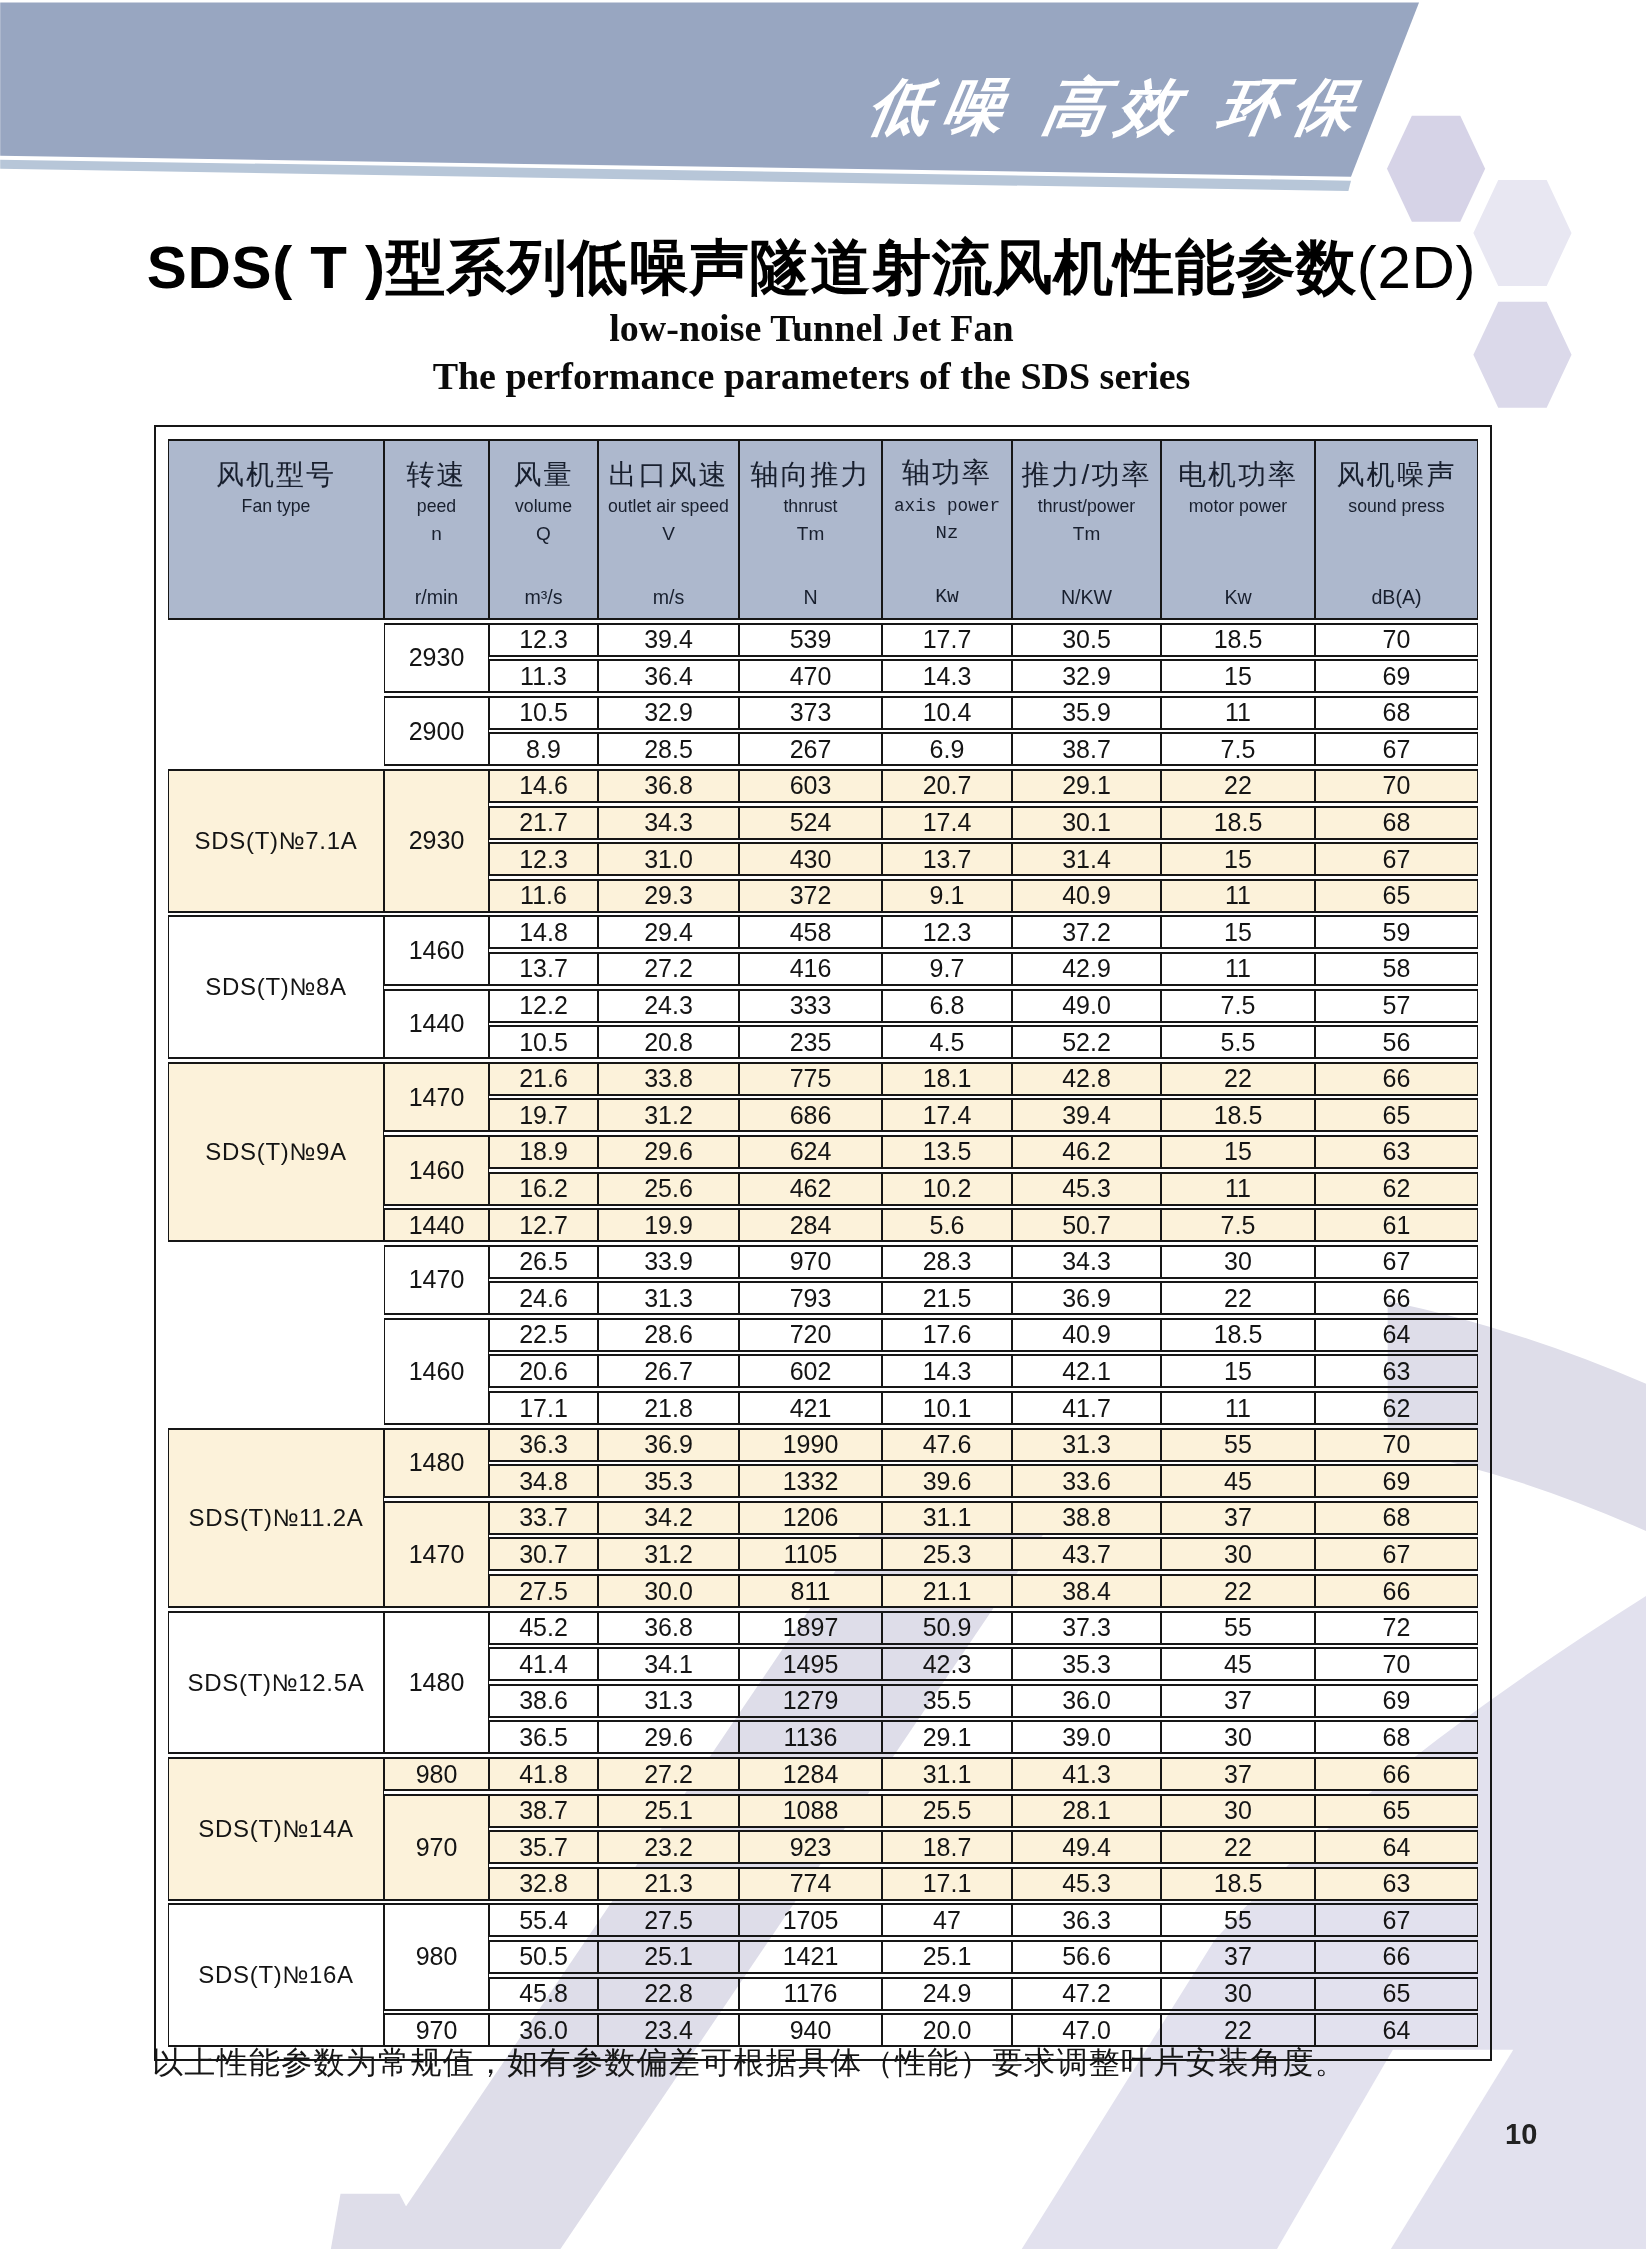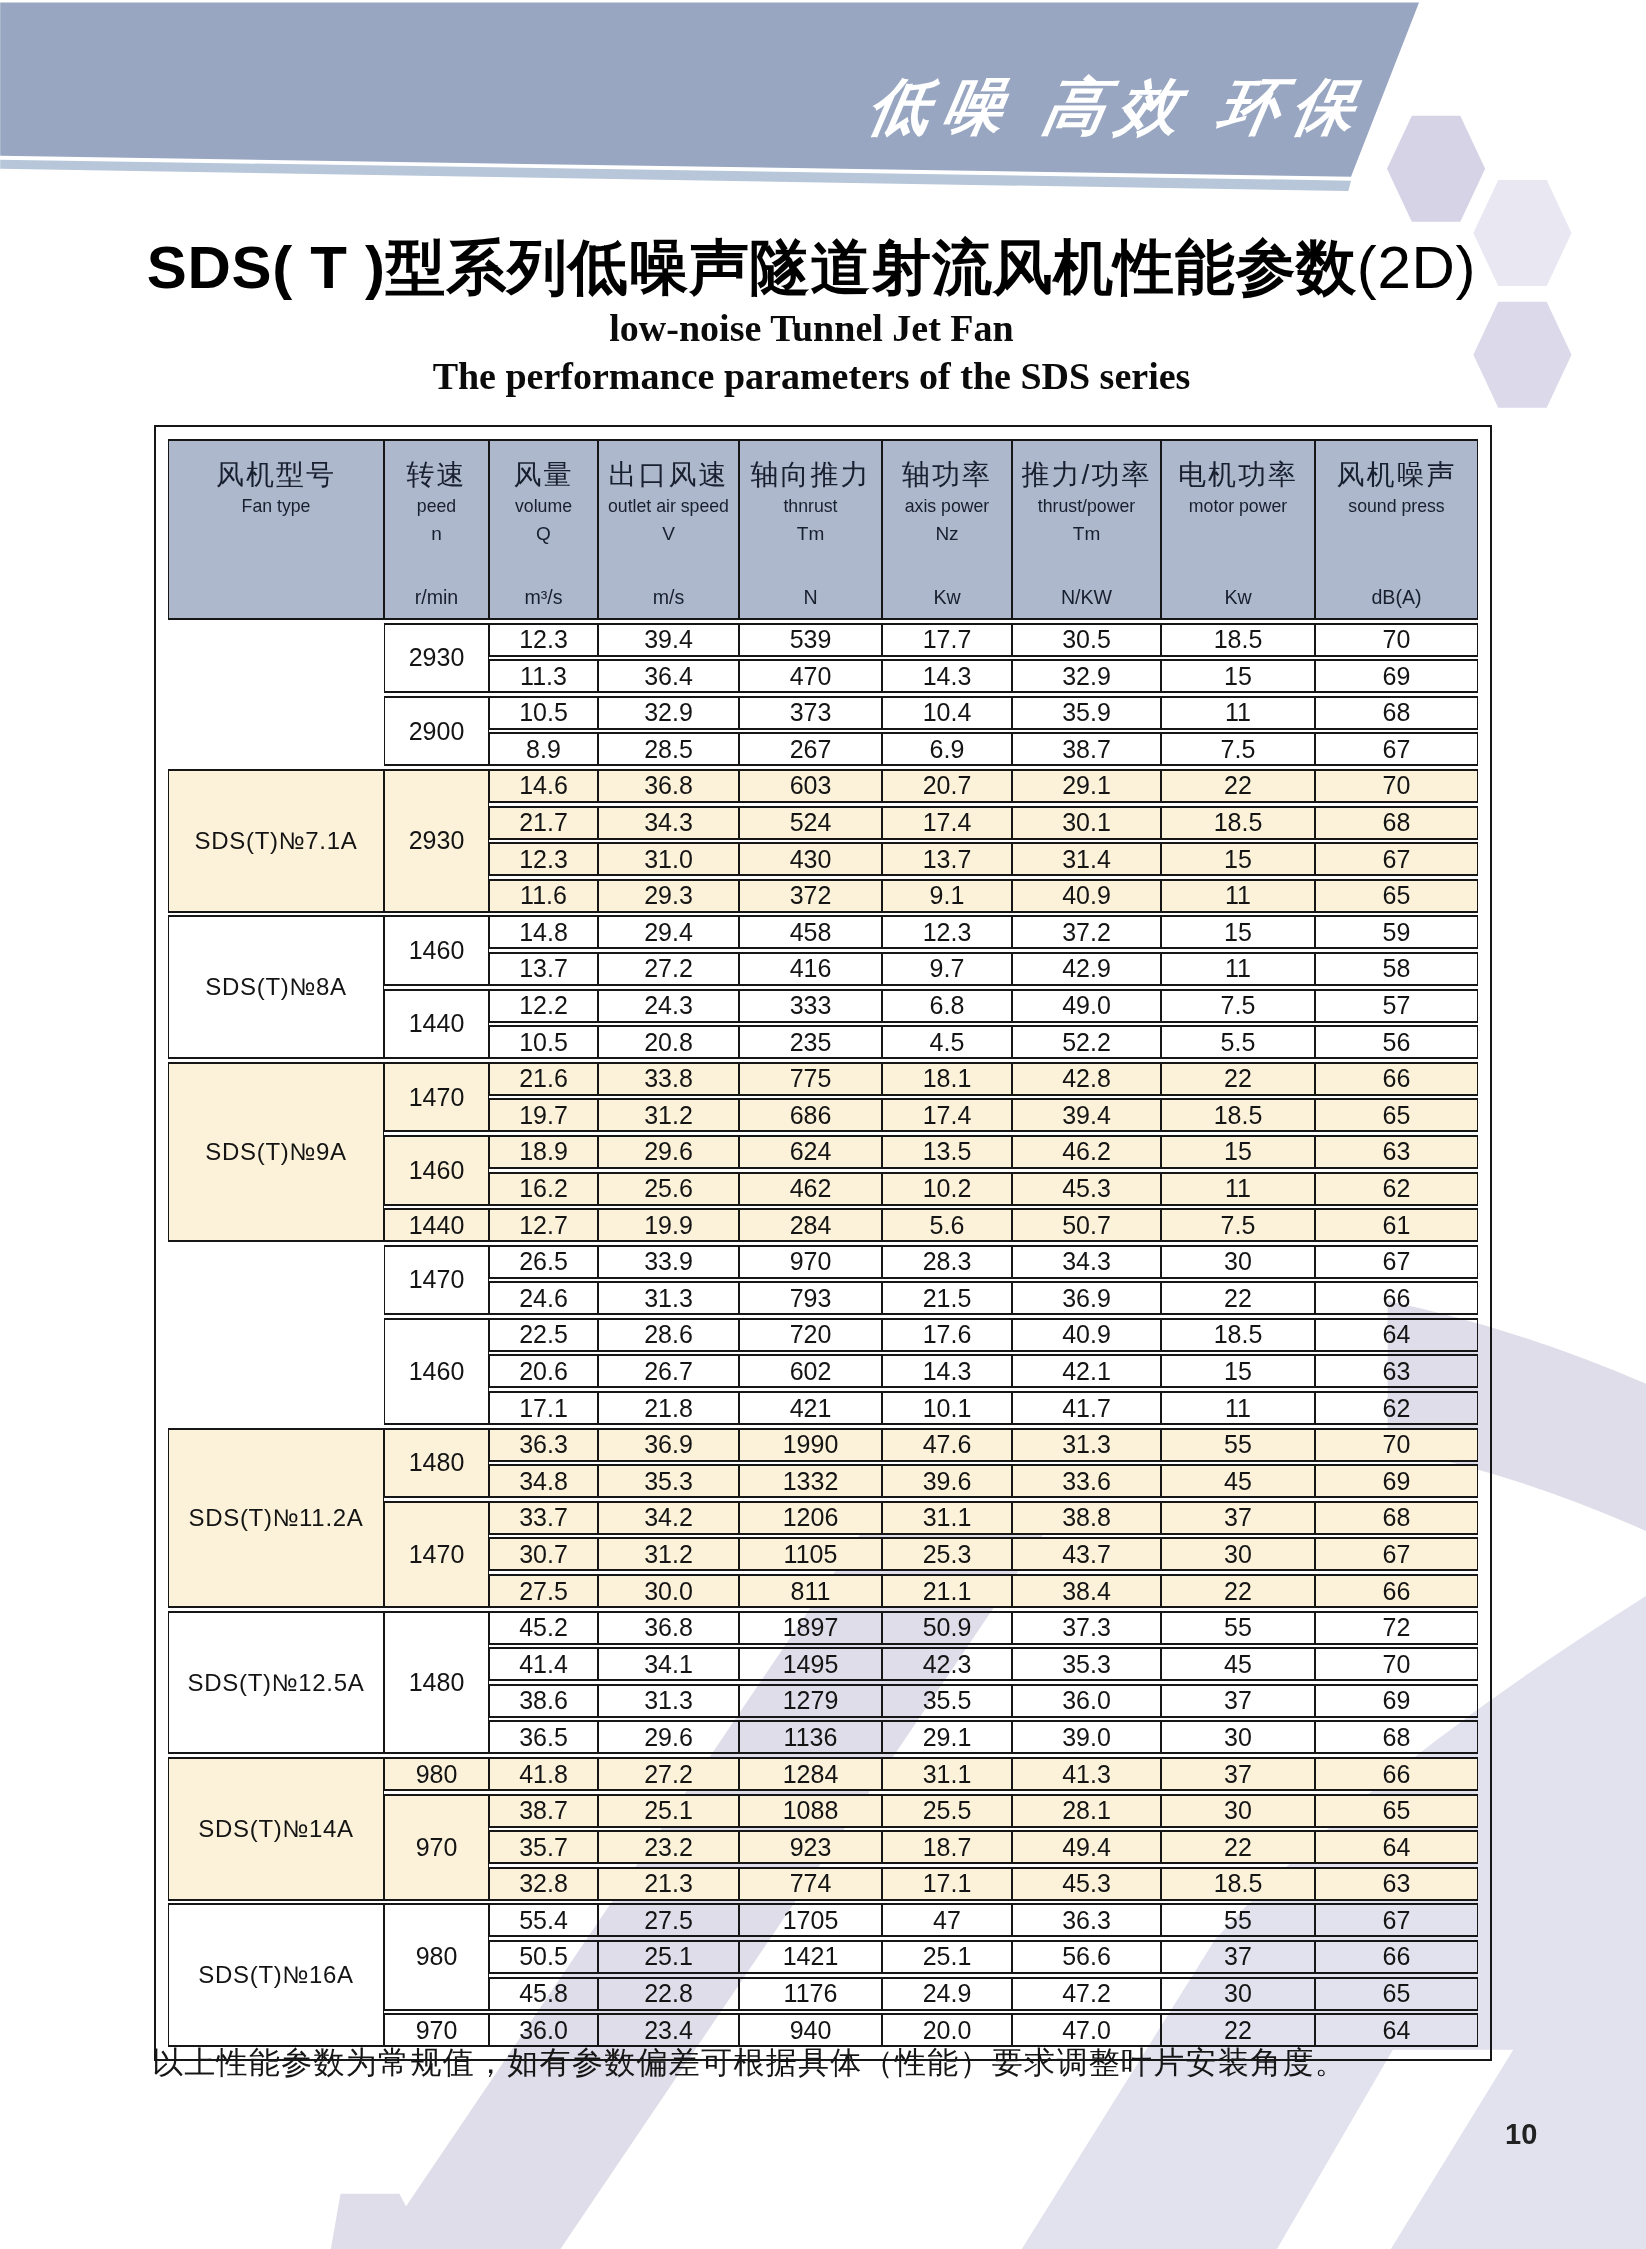--- a/index.html
+++ b/index.html
@@ -132,21 +132,21 @@
         <div class="hen">outlet air speed</div>
         <div class="hsym">V</div>
         <div class="hunit">m/s</div>
       </div>
       <div class="cell hc" style="grid-area: 1 / 5;">
         <div class="hcn">轴向推力</div>
         <div class="hen">thnrust</div>
         <div class="hsym">Tm</div>
         <div class="hunit">N</div>
       </div>
-      <div class="cell hc" style="grid-area: 1 / 6;">
+      <div class="cell hc" style="grid-area: 1 / 6; font-family: Liberation Mono, monospace;">
         <div class="hcn">轴功率</div>
         <div class="hen">axis power</div>
         <div class="hsym">Nz</div>
         <div class="hunit">Kw</div>
       </div>
       <div class="cell hc" style="grid-area: 1 / 7;">
         <div class="hcn">推力/功率</div>
         <div class="hen">thrust/power</div>
         <div class="hsym">Tm</div>
         <div class="hunit">N/KW</div>

